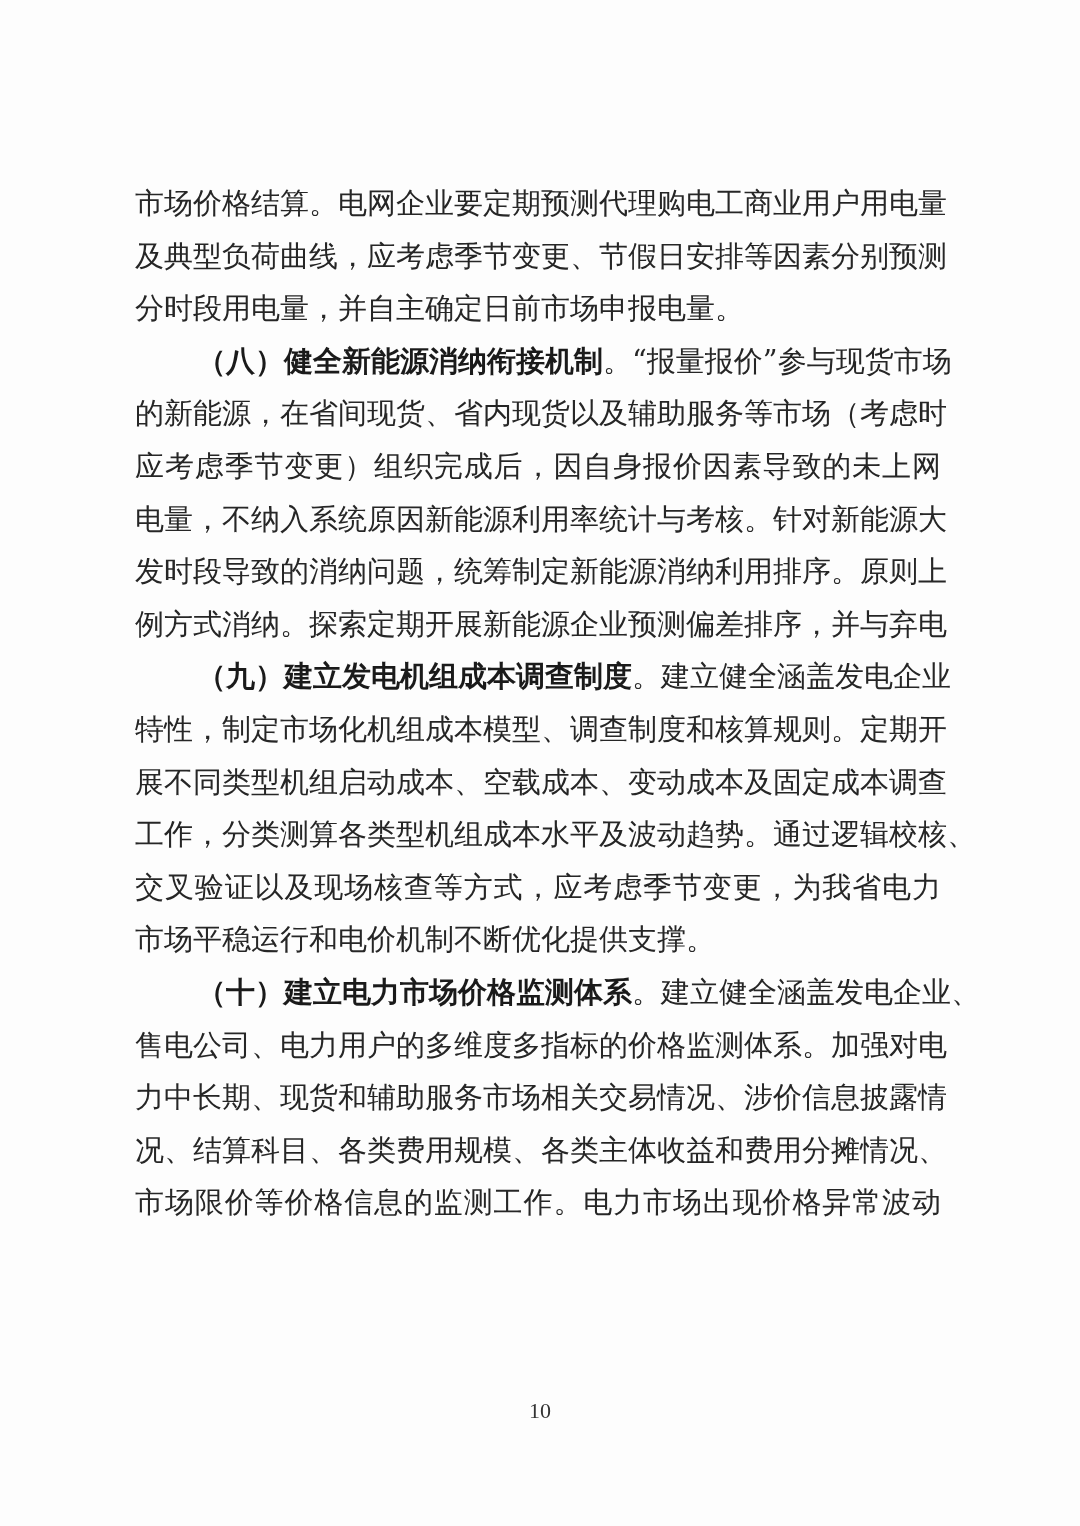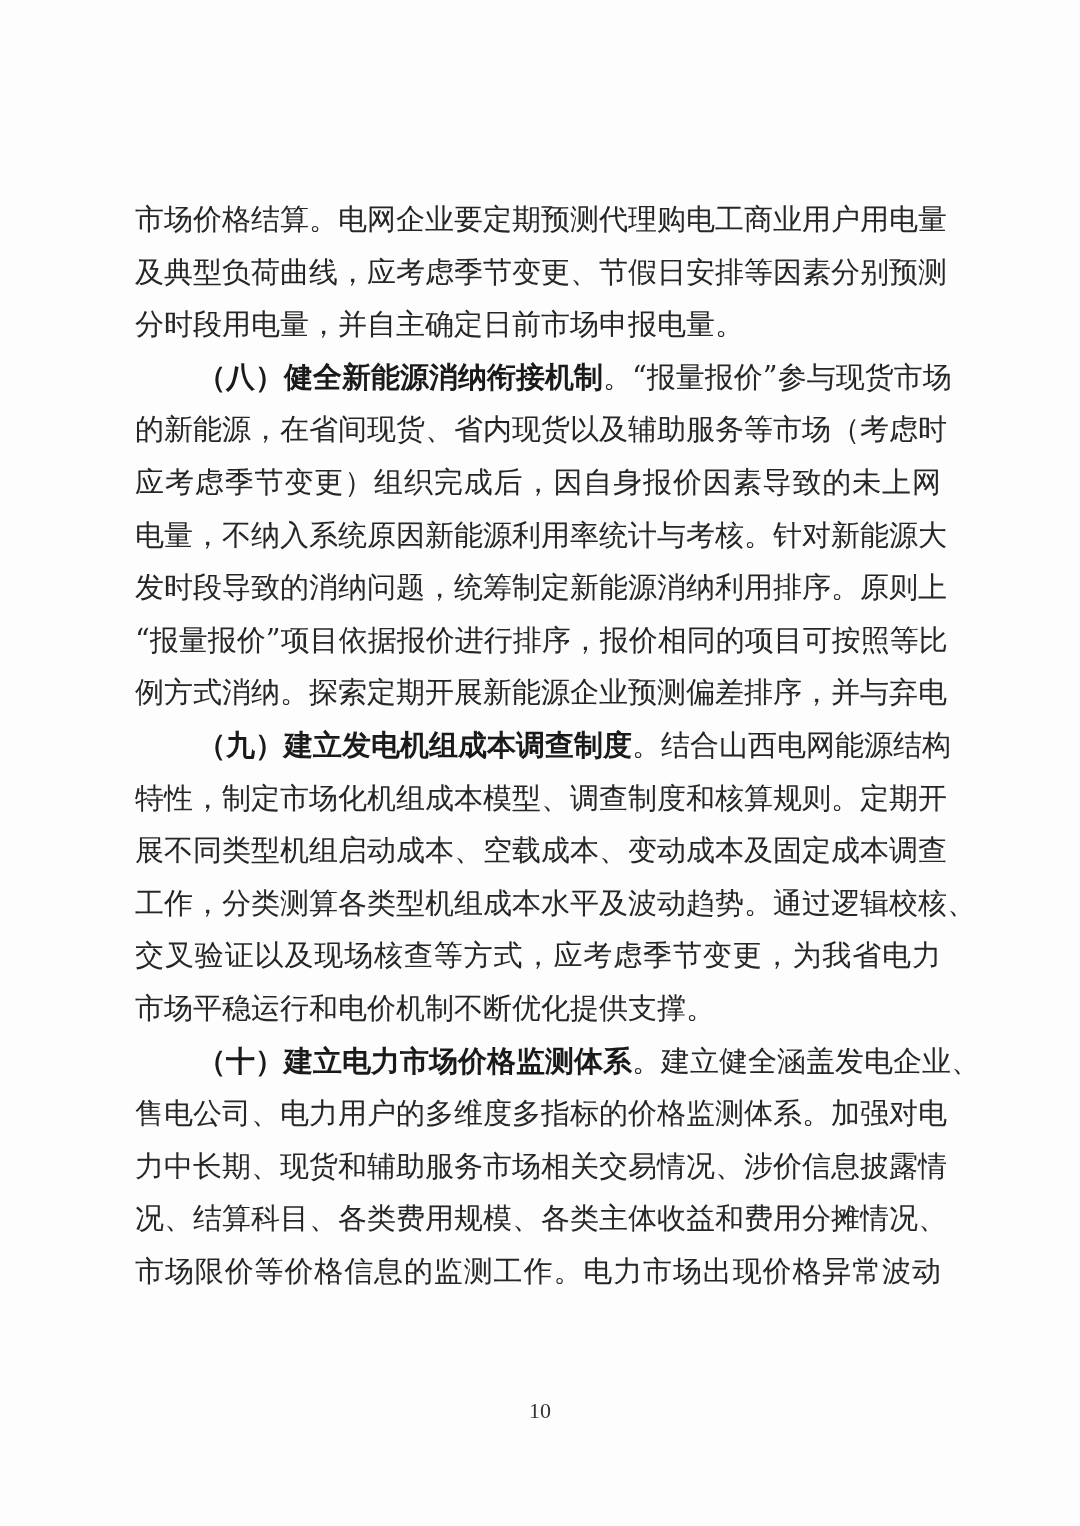--- a/index.html
+++ b/index.html
@@ -19,21 +19,21 @@
       position: absolute;
       left: 0;
       top: 0;
       width: 1080px;
       height: 1526px;
       background: #fdfdfd;
     }
     .body-text {
       position: absolute;
       left: 135px;
-      top: 193px;
+      top: 177px;
       width: 806px;
     }
     .line {
       display: block;
       height: 52.6px;
       line-height: 52.6px;
       font-size: 29px;
       white-space: nowrap;
       text-align: justify;
       text-align-last: justify;
@@ -70,24 +70,23 @@
 
     <span class="line">市场价格结算。电网企业要定期预测代理购电工商业用户用电量</span>
     <span class="line">及典型负荷曲线，应考虑季节变更、节假日安排等因素分别预测</span>
     <span class="line last">分时段用电量，并自主确定日前市场申报电量。</span>
 
     <span class="line indent"><span class="heading">（八）健全新能源消纳衔接机制</span><span>。“报量报价”参与现货市场</span></span>
     <span class="line">的新能源，在省间现货、省内现货以及辅助服务等市场（考虑时</span>
     <span class="line">应考虑季节变更）组织完成后，因自身报价因素导致的未上网</span>
     <span class="line">电量，不纳入系统原因新能源利用率统计与考核。针对新能源大</span>
     <span class="line">发时段导致的消纳问题，统筹制定新能源消纳利用排序。原则上</span>
-    <span class="line">“报量报价”项目依据报价进行排序，报价相同的项目可按照等比</span>
     <span class="line">例方式消纳。探索定期开展新能源企业预测偏差排序，并与弃电</span>
 
-    <span class="line indent"><span class="heading">（九）建立发电机组成本调查制度</span><span>。结合山西电网能源结构</span></span>
+    <span class="line indent"><span class="heading">（九）建立发电机组成本调查制度</span><span>。建立健全涵盖发电企业</span></span>
     <span class="line">特性，制定市场化机组成本模型、调查制度和核算规则。定期开</span>
     <span class="line">展不同类型机组启动成本、空载成本、变动成本及固定成本调查</span>
     <span class="line">工作，分类测算各类型机组成本水平及波动趋势。通过逻辑校核、</span>
     <span class="line">交叉验证以及现场核查等方式，应考虑季节变更，为我省电力</span>
     <span class="line last">市场平稳运行和电价机制不断优化提供支撑。</span>
 
     <span class="line indent"><span class="heading">（十）建立电力市场价格监测体系</span><span>。建立健全涵盖发电企业、</span></span>
     <span class="line">售电公司、电力用户的多维度多指标的价格监测体系。加强对电</span>
     <span class="line">力中长期、现货和辅助服务市场相关交易情况、涉价信息披露情</span>
     <span class="line">况、结算科目、各类费用规模、各类主体收益和费用分摊情况、</span>

